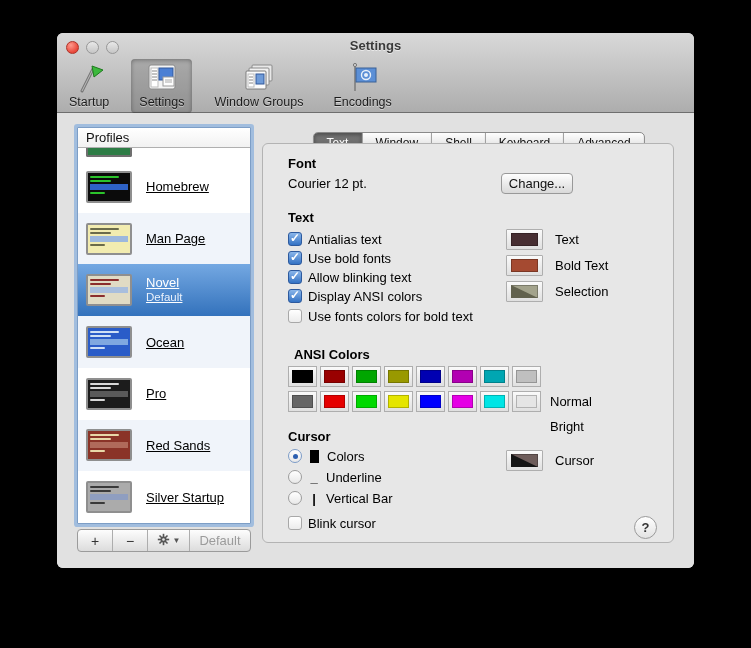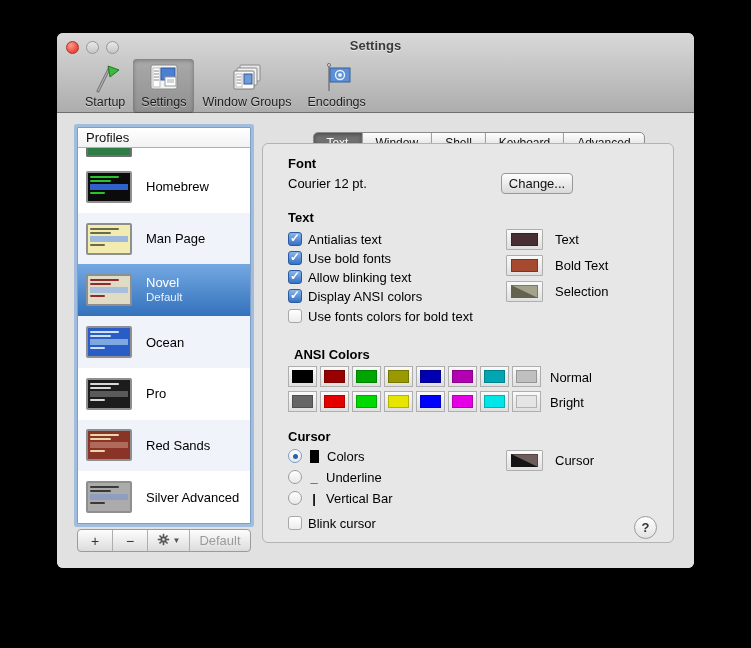--- a/index.html
+++ b/index.html
@@ -16,22 +16,22 @@
             background:linear-gradient(#d9d9d9, #adadad);
             border-bottom:1px solid #6e6e6e; }
   .traffic { position:absolute; top:8px; left:9px; display:flex; gap:7px; }
   .tl { width:13px; height:13px; border-radius:50%; }
   .tl.close { background:radial-gradient(circle at 35% 30%, #ff9a8d, #e8473a 70%);
               border:1px solid #ad3228; }
   .tl.dim { background:linear-gradient(#e8e8e8,#c6c6c6); border:1px solid #979797; }
   .wtitle { position:absolute; top:5px; left:0; width:100%; text-align:center;
             font-size:13px; font-weight:bold; color:#3a3a3a;
             text-shadow:0 1px 0 rgba(255,255,255,.55); }
-  .toolbar { position:absolute; left:20px; top:24px; height:56px; display:flex;
-             align-items:flex-end; gap:0; }
+  .toolbar { position:absolute; left:4px; top:24px; height:56px; display:flex;
+             align-items:flex-end; gap:14px; }
   .titem { display:flex; flex-direction:column; align-items:center;
            padding:3px 8px 4px; border-radius:4px; height:54px; justify-content:flex-end; }
   .titem.selected { background:rgba(0,0,0,.16);
                     box-shadow:inset 0 1px 4px rgba(0,0,0,.35); }
   .ticon { height:34px; display:flex; align-items:center; }
   .tlabel { font-size:12.5px; color:#1c1c1c; margin-top:1px;
             text-shadow:0 1px 0 rgba(255,255,255,.45); }
 
   
   .content { position:absolute; left:0; top:81px; width:100%; height:454px;
@@ -44,21 +44,21 @@
   .phead { height:20px; background:linear-gradient(#fff,#f2f2f2);
            border-bottom:1px solid #b0b0b0; font-size:13px; color:#111;
            padding-left:8px; display:flex; align-items:center; flex:none; }
   .sliver { height:13px; flex:none; background:#fff; overflow:hidden; padding-left:8px; }
   .sliver .cutthumb { width:46px; height:9px; background:#2e7d46;
                       border:2px solid #6f6f6f; border-top:none; border-radius:0 0 2px 2px; }
   .prow { flex:1 1 0; display:flex; align-items:center; gap:14px; padding-left:8px;
           font-size:13px; color:#000; }
   .prow.alt { background:#f0f4fa; }
   .prow.selected { background:linear-gradient(#74a8e2,#3372bc); color:#fff; }
-  .prow .names { display:flex; flex-direction:column; line-height:15px; }
+  .prow .names { display:flex; flex-direction:column; line-height:15px;text-decoration:underline; }
   .prow .sub { font-size:11.5px; color:#eaf1fb; }
   .thumb { width:46px; height:32px; border:2px solid #8f8f8f; border-radius:2px;
            flex:none; overflow:hidden; }
   .t-bg { width:100%; height:100%; padding:3px 2px 2px; display:flex;
           flex-direction:column; gap:2px; }
   .t-line { height:2px; border-radius:1px; }
   .t-line.l1 { width:75%; } .t-line.l2 { width:55%; }
   .t-band { height:6px; width:100%; }
   .t-line.l3 { width:40%; }
 
@@ -120,21 +120,21 @@
           border-radius:1px; }
   .wswatch { width:100%; height:100%; position:relative; overflow:hidden;
              box-shadow:inset 0 0 0 1px rgba(0,0,0,.25); }
   .wswatch .tri { position:absolute; inset:0;
                   clip-path:polygon(0 0, 100% 100%, 0 100%); }
 
   .ansirow { position:absolute; left:25px; display:flex; gap:3px; align-items:center; }
   .awell { width:29px; height:21px; padding:3px;
            background:linear-gradient(#fafafa,#e0e0e0); border:1px solid #aeaeae; }
   .aswatch { width:100%; height:100%; box-shadow:inset 0 0 0 1px rgba(0,0,0,.22); }
-  .ansilabel { position:absolute; left:287px; font-size:13px; color:#000; }
+  .ansilabel { position:absolute; left:287px; font-size:13px; color:#000;margin-top:24px; }
 
   .help { position:absolute; left:371px; top:372px; width:23px; height:23px;
           border-radius:50%; background:linear-gradient(#fff,#e2e2e2);
           border:1px solid #9a9a9a; display:flex; align-items:center;
           justify-content:center; font-size:13px; font-weight:bold; color:#333; }
 </style>
 </head>
 <body>
 
 <div class="window">
@@ -301,21 +301,21 @@
       <div class="prow">
         <div class="thumb">
           <div class="t-bg" style="background: rgb(171, 171, 171);">
             <div class="t-line l1" style="background: rgb(58, 58, 58);"></div>
             <div class="t-line l2" style="background: rgb(58, 58, 58);"></div>
             <div class="t-band" style="background: rgb(143, 158, 192);"></div>
             <div class="t-line l3" style="background: rgb(58, 58, 58);"></div>
           </div>
         </div>
         <div class="names">
-            <span>Silver Advanced</span>
+            <span>Silver Startup</span>
           </div>
       </div>
 
     </div>
 
     <div class="pbtns">
       <div class="pbtn add">+</div>
       <div class="pbtn rem">−</div>
       <div class="pbtn gear">
         <span>

